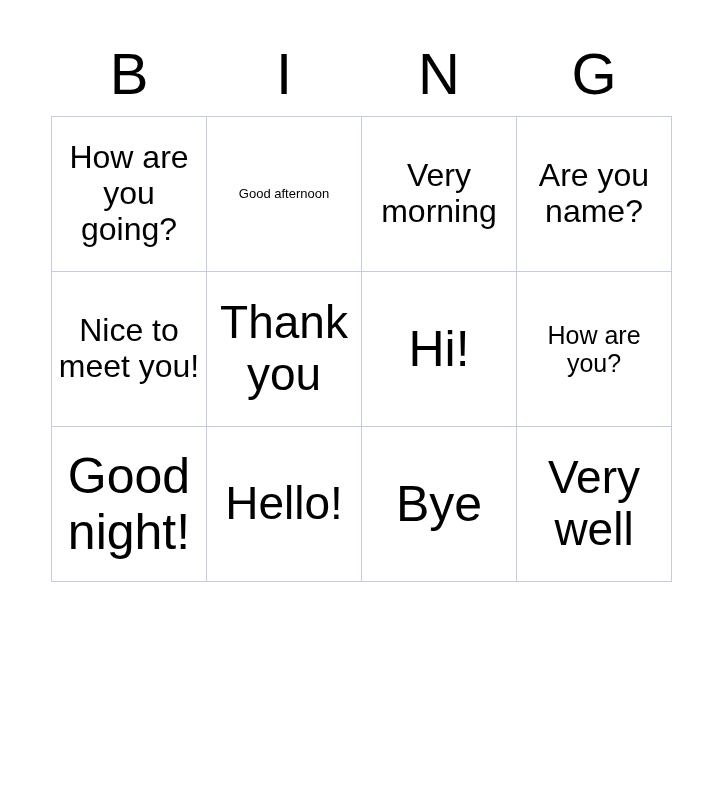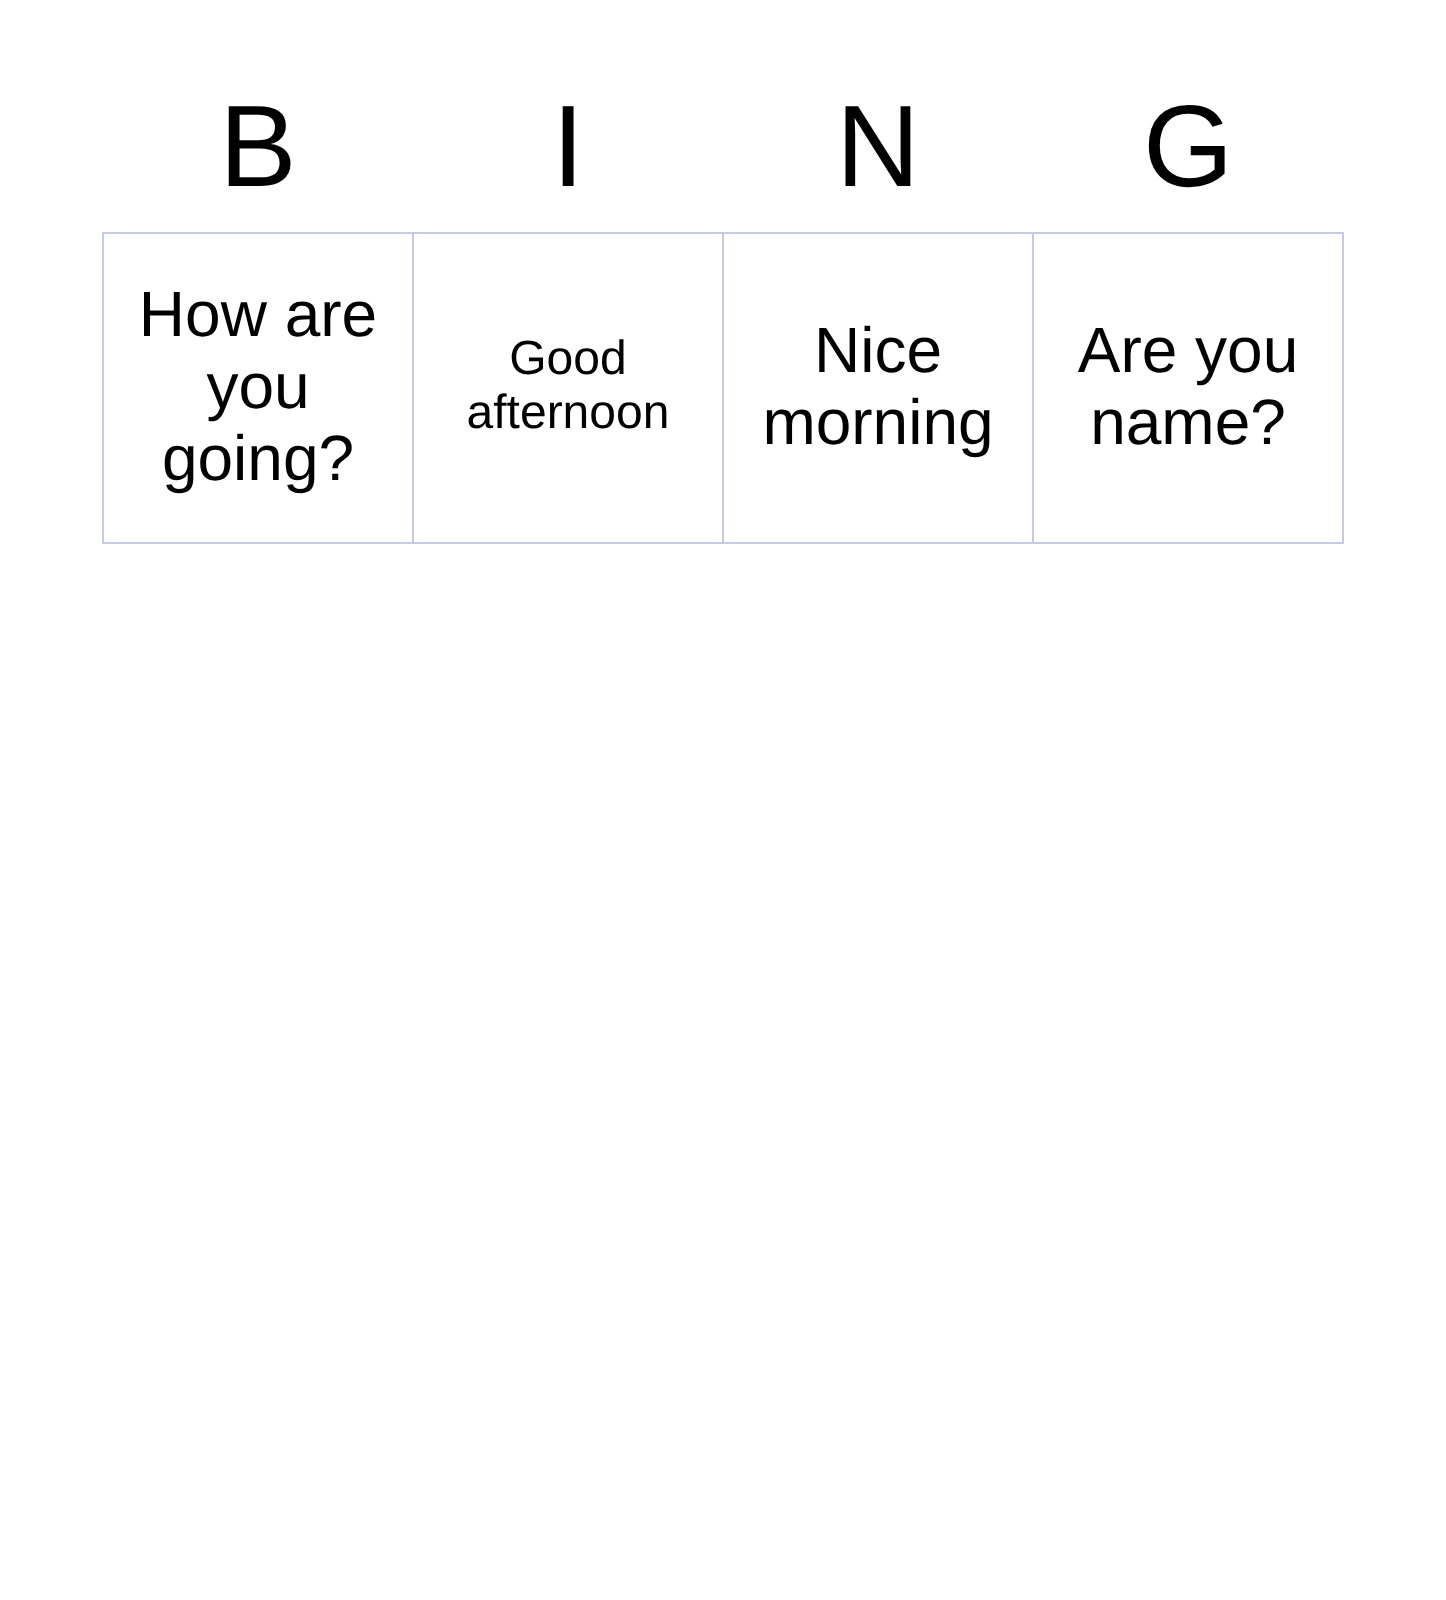--- a/index.html
+++ b/index.html
@@ -51,21 +51,21 @@
     padding: 2px 5px;
     box-sizing: border-box;
     overflow: hidden;
     word-wrap: break-word;
   }
   .cell-text {
     display: block;
     line-height: 1.12;
   }
   
-  .s-xs { font-size: 24px; }
+  .s-xs { font-size: 13px; }
   .s-sm { font-size: 25px; }
   .s-md { font-size: 32px; }
   .s-lg { font-size: 38px; }
   .s-xl { font-size: 46px; }
   .s-xxl { font-size: 50px; }
 </style>
 </head>
 <body>
 
 <div class="card">
@@ -80,22 +80,50 @@
   <table class="grid">
     <tbody>
       <tr>
         <td>
             <span class="cell-text s-md">How are you going?</span>
           </td>
         <td>
             <span class="cell-text s-xs">Good afternoon</span>
           </td>
         <td>
-            <span class="cell-text s-md">Nice morning</span>
+            <span class="cell-text s-md">Very morning</span>
           </td>
         <td>
             <span class="cell-text s-md">Are you name?</span>
+          </td>
+      </tr>
+      <tr>
+        <td>
+            <span class="cell-text s-md">Nice to meet you!</span>
+          </td>
+        <td>
+            <span class="cell-text s-xl">Thank you</span>
+          </td>
+        <td>
+            <span class="cell-text s-xxl">Hi!</span>
+          </td>
+        <td>
+            <span class="cell-text s-sm">How are you?</span>
+          </td>
+      </tr>
+      <tr>
+        <td>
+            <span class="cell-text s-xxl">Good night!</span>
+          </td>
+        <td>
+            <span class="cell-text s-xl">Hello!</span>
+          </td>
+        <td>
+            <span class="cell-text s-xxl">Bye</span>
+          </td>
+        <td>
+            <span class="cell-text s-xl">Very well</span>
           </td>
       </tr>
     </tbody>
   </table>
 
 </div>
 
 </body></html>

